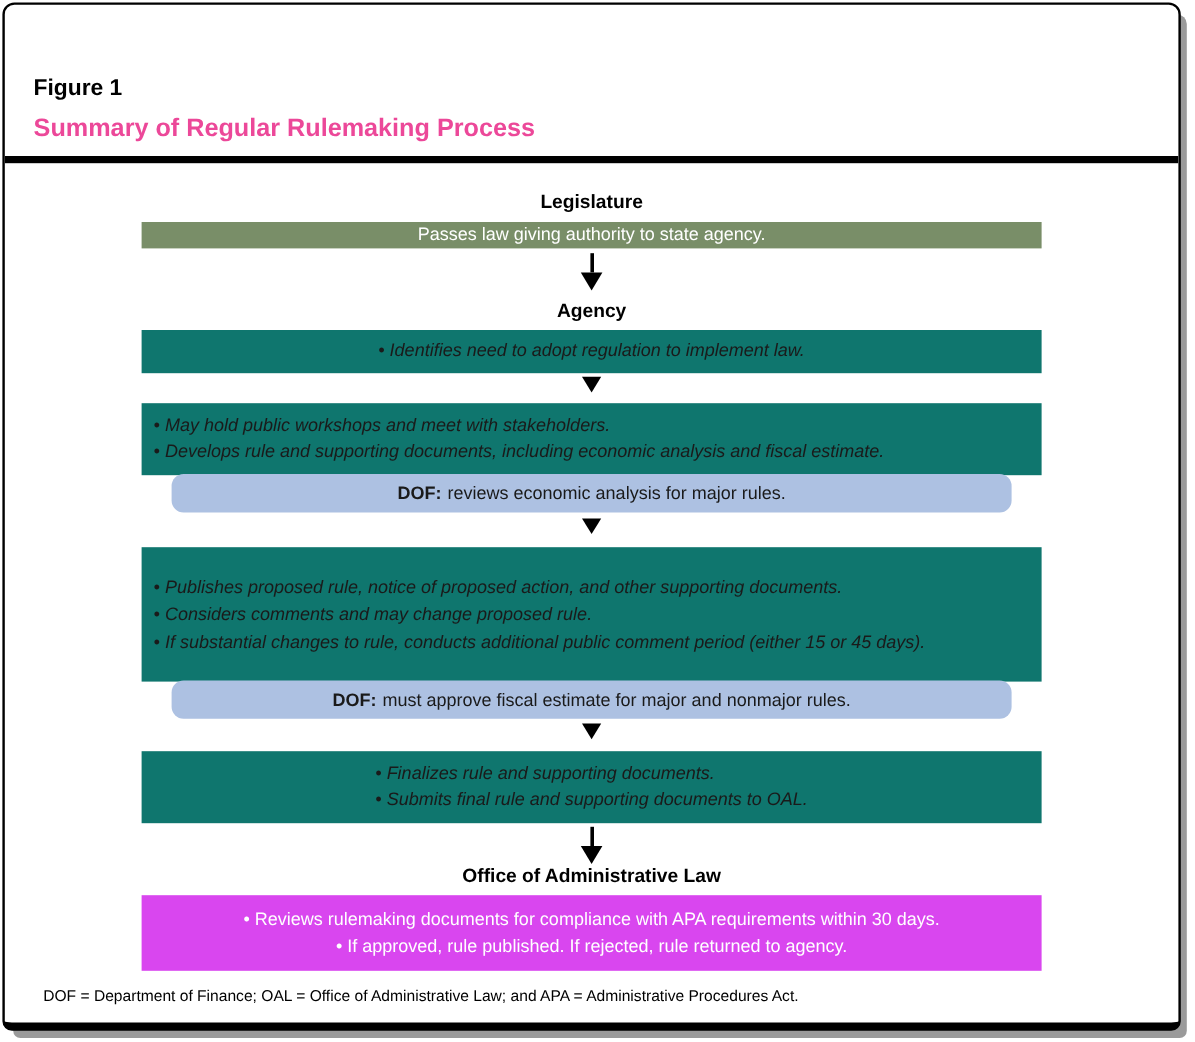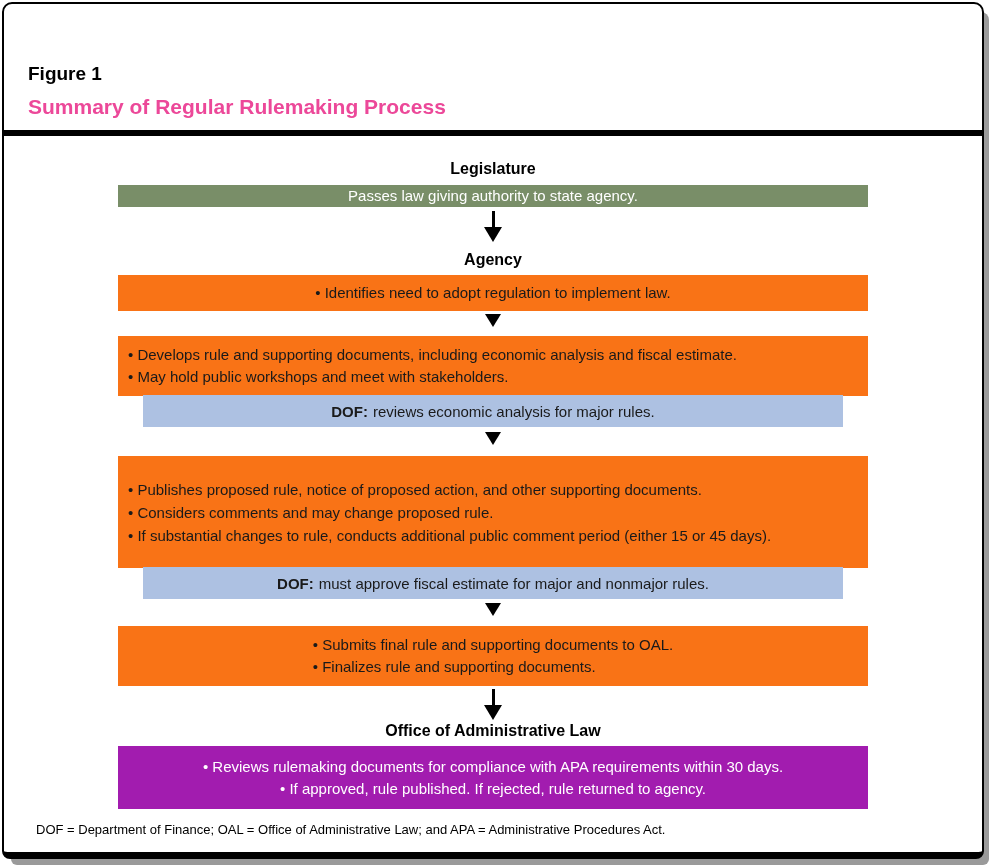--- a/index.html
+++ b/index.html
@@ -69,42 +69,43 @@
     line-height: 22px;
   }
   .box.green {
     margin-top: 7px;
     height: 22px;
     background: #798e68;
     color: #ffffff;
     text-align: center;
   }
   .box.light {
-    background: #f97316;
+    background: #0f766e;
     color: #1a1a1a;
+    font-style: italic;
   }
   .box.blue {
     margin-top: 6px;
     height: 63px;
-    background: #a21caf;
+    background: #d946ef;
     color: #ffffff;
     text-align: center;
   }
   .box-a { margin-top: 6px; height: 36px; text-align: center; }
   .box-b { margin-top: 9px; height: 60px; padding-left: 10px; }
   .box-c { margin-top: 11px; height: 112px; padding-left: 10px; line-height: 23px; }
   .box-d { margin-top: 10px; height: 60px; }
   .box-d .inner { width: fit-content; margin: 0 auto; text-align: left; }
   .bullet::before { content: "\2022\00a0"; }
   .dof {
     width: 700px;
     height: 32px;
     margin: -1px auto 0 auto;
     background: #adc1e2;
-    border-radius: 0;
+    border-radius: 10px;
     color: #1a1a1a;
     font-size: 15px;
     display: flex;
     align-items: center;
     justify-content: center;
     position: relative;
     z-index: 2;
   }
   .dof .dof-label { font-weight: bold; margin-right: 5px; }
   .arrow-full {
@@ -166,22 +167,22 @@
 
     <div class="stage-heading agy">Agency</div>
 
     <div class="box light box-a">
       <div class="bullet">Identifies need to adopt regulation to implement law.</div>
     </div>
 
     <div class="arrow-head-only a2"></div>
 
     <div class="box light box-b">
+      <div class="bullet">May hold public workshops and meet with stakeholders.</div>
       <div class="bullet">Develops rule and supporting documents, including economic analysis and fiscal estimate.</div>
-      <div class="bullet">May hold public workshops and meet with stakeholders.</div>
     </div>
 
     <div class="dof">
       <span class="dof-label">DOF:</span>
       <span>reviews economic analysis for major rules.</span>
     </div>
 
     <div class="arrow-head-only a3"></div>
 
     <div class="box light box-c">
@@ -192,22 +193,22 @@
 
     <div class="dof">
       <span class="dof-label">DOF:</span>
       <span>must approve fiscal estimate for major and nonmajor rules.</span>
     </div>
 
     <div class="arrow-head-only a4"></div>
 
     <div class="box light box-d">
       <div class="inner">
+        <div class="bullet">Finalizes rule and supporting documents.</div>
         <div class="bullet">Submits final rule and supporting documents to OAL.</div>
-        <div class="bullet">Finalizes rule and supporting documents.</div>
       </div>
     </div>
 
     <div class="arrow-full a5">
       <div class="stem"></div>
       <div class="head"></div>
     </div>
 
     <div class="stage-heading oal">Office of Administrative Law</div>
 

